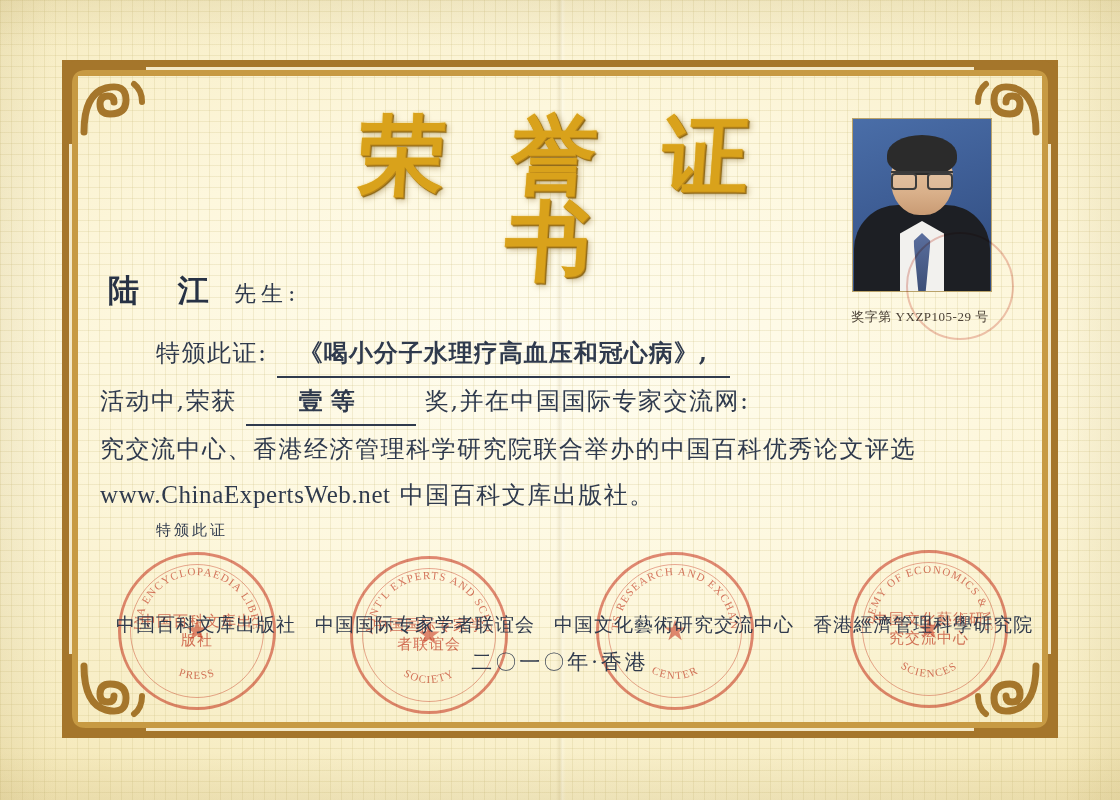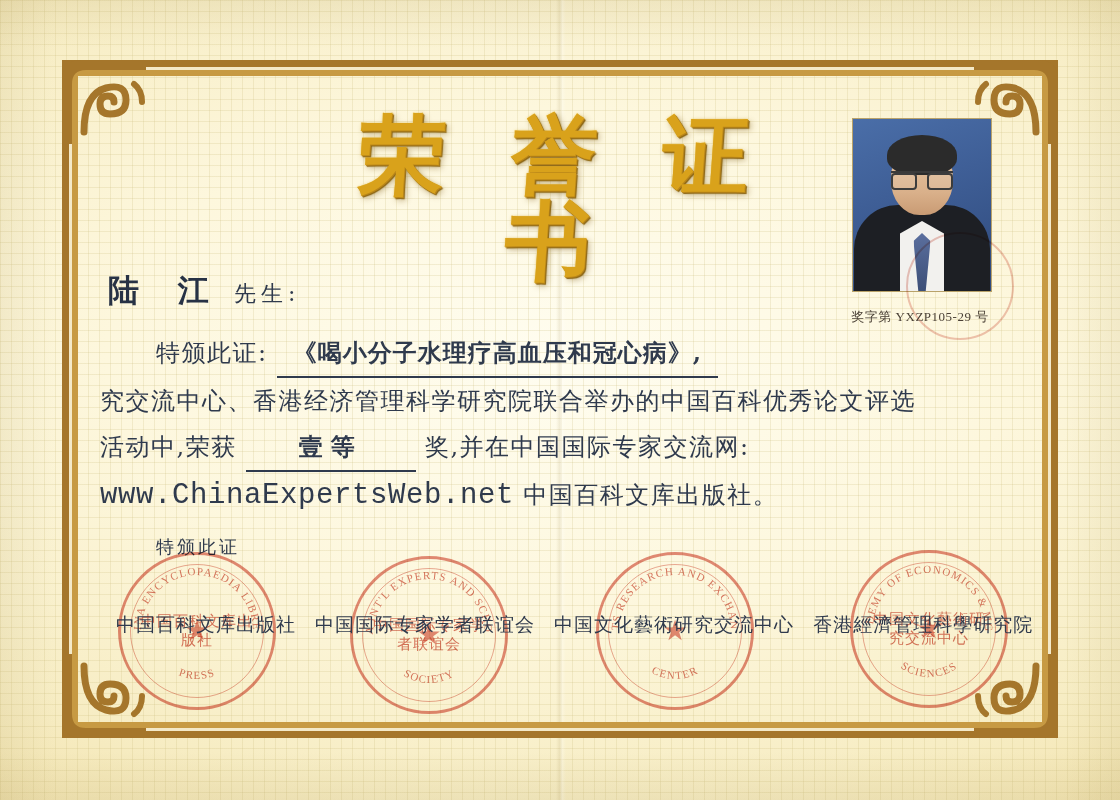--- a/index.html
+++ b/index.html
@@ -231,37 +231,37 @@
   }
   .indent { padding-left: 56px; }
   .blank-fill {
     display: inline-block;
     border-bottom: 2px solid #2f3a4d;
     text-align: center;
     font-weight: bold;
   }
   .paper-title {
     min-width: 360px;
-    padding: 0 16px;
+    padding: 0 22px;
     letter-spacing: 1px;
   }
   .award-level {
     min-width: 150px;
     padding: 0 10px;
     letter-spacing: 8px;
   }
   .site-line {
-    font-family: Liberation Mono, monospace;
-    font-size: 29px;
+    font-family: Liberation Serif, serif;
+    font-size: 25px;
     letter-spacing: 0.6px;
   }
   .issue-note {
-    margin-top: 16px;
+    margin-top: 3px;
     padding-left: 56px;
-    font-size: 18px;
+    font-size: 15px;
     letter-spacing: 3px;
   }
 
   
   .footer-orgs {
     position: absolute;
     left: 110px;
     right: 90px;
     top: 612px;
     text-align: center;
@@ -402,27 +402,27 @@
     <div class="line recipient-line">
       <span class="recipient-name">陆 江</span>
       <span class="recipient-suffix">先生:</span>
     </div>
 
     <div class="line para indent">
       <span>特颁此证:</span>
       <span class="blank-fill paper-title">《喝小分子水理疗高血压和冠心病》,</span>
     </div>
 
-    <div class="line para">究交流中心、香港经济管理科学研究院联合举办的中国百科优秀论文评选</div>
-
     <div class="line para">
       <span>活动中,荣获</span>
       <span class="blank-fill award-level">壹等</span>
       <span>奖,并在中国国际专家交流网:</span>
     </div>
+
+    <div class="line para">究交流中心、香港经济管理科学研究院联合举办的中国百科优秀论文评选</div>
 
     <div class="line para">
       <span class="site-line">www.ChinaExpertsWeb.net</span>
       <span>中国百科文库出版社。</span>
     </div>
 
     <div class="issue-note">特颁此证</div>
   </div>
 
   <div class="seal seal-1">
@@ -479,14 +479,15 @@
     <div class="seal-center">中国文化藝術研究交流中心</div>
     <div class="star">★</div>
   </div>
 
   <div class="footer-orgs">
     <span>中国百科文库出版社</span>
     <span>中国国际专家学者联谊会</span>
     <span>中国文化藝術研究交流中心</span>
     <span>香港經濟管理科學研究院</span>
   </div>
+  <div class="footer-date">二〇一〇年·香港</div>
 
 </div>
 
 </body></html>

